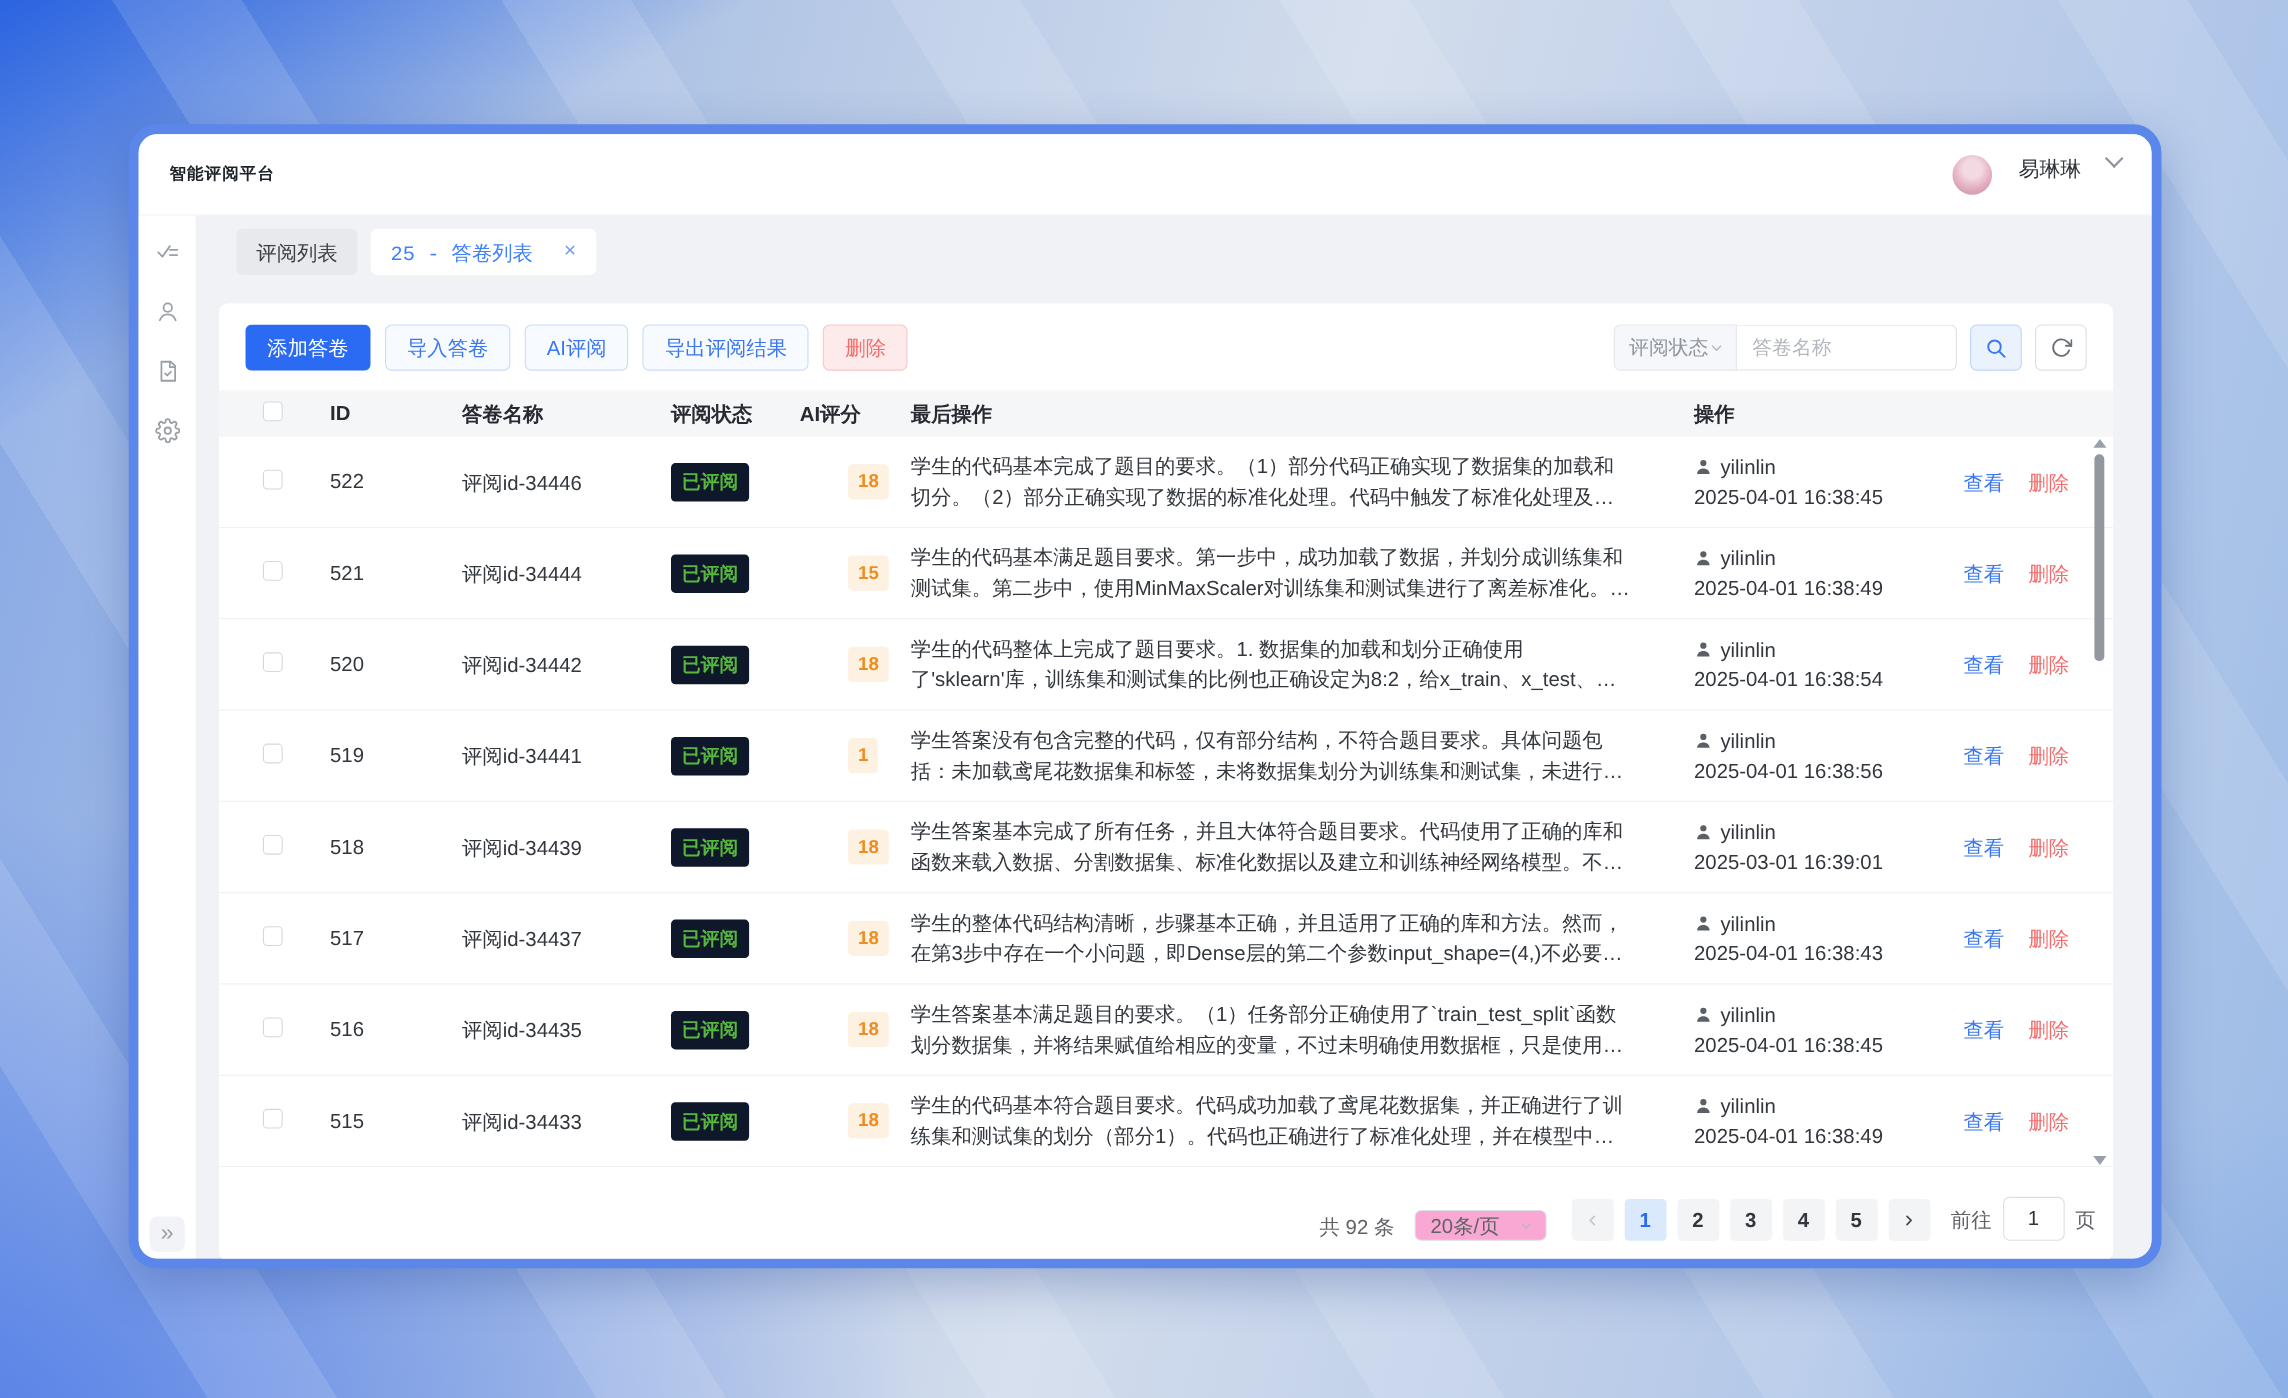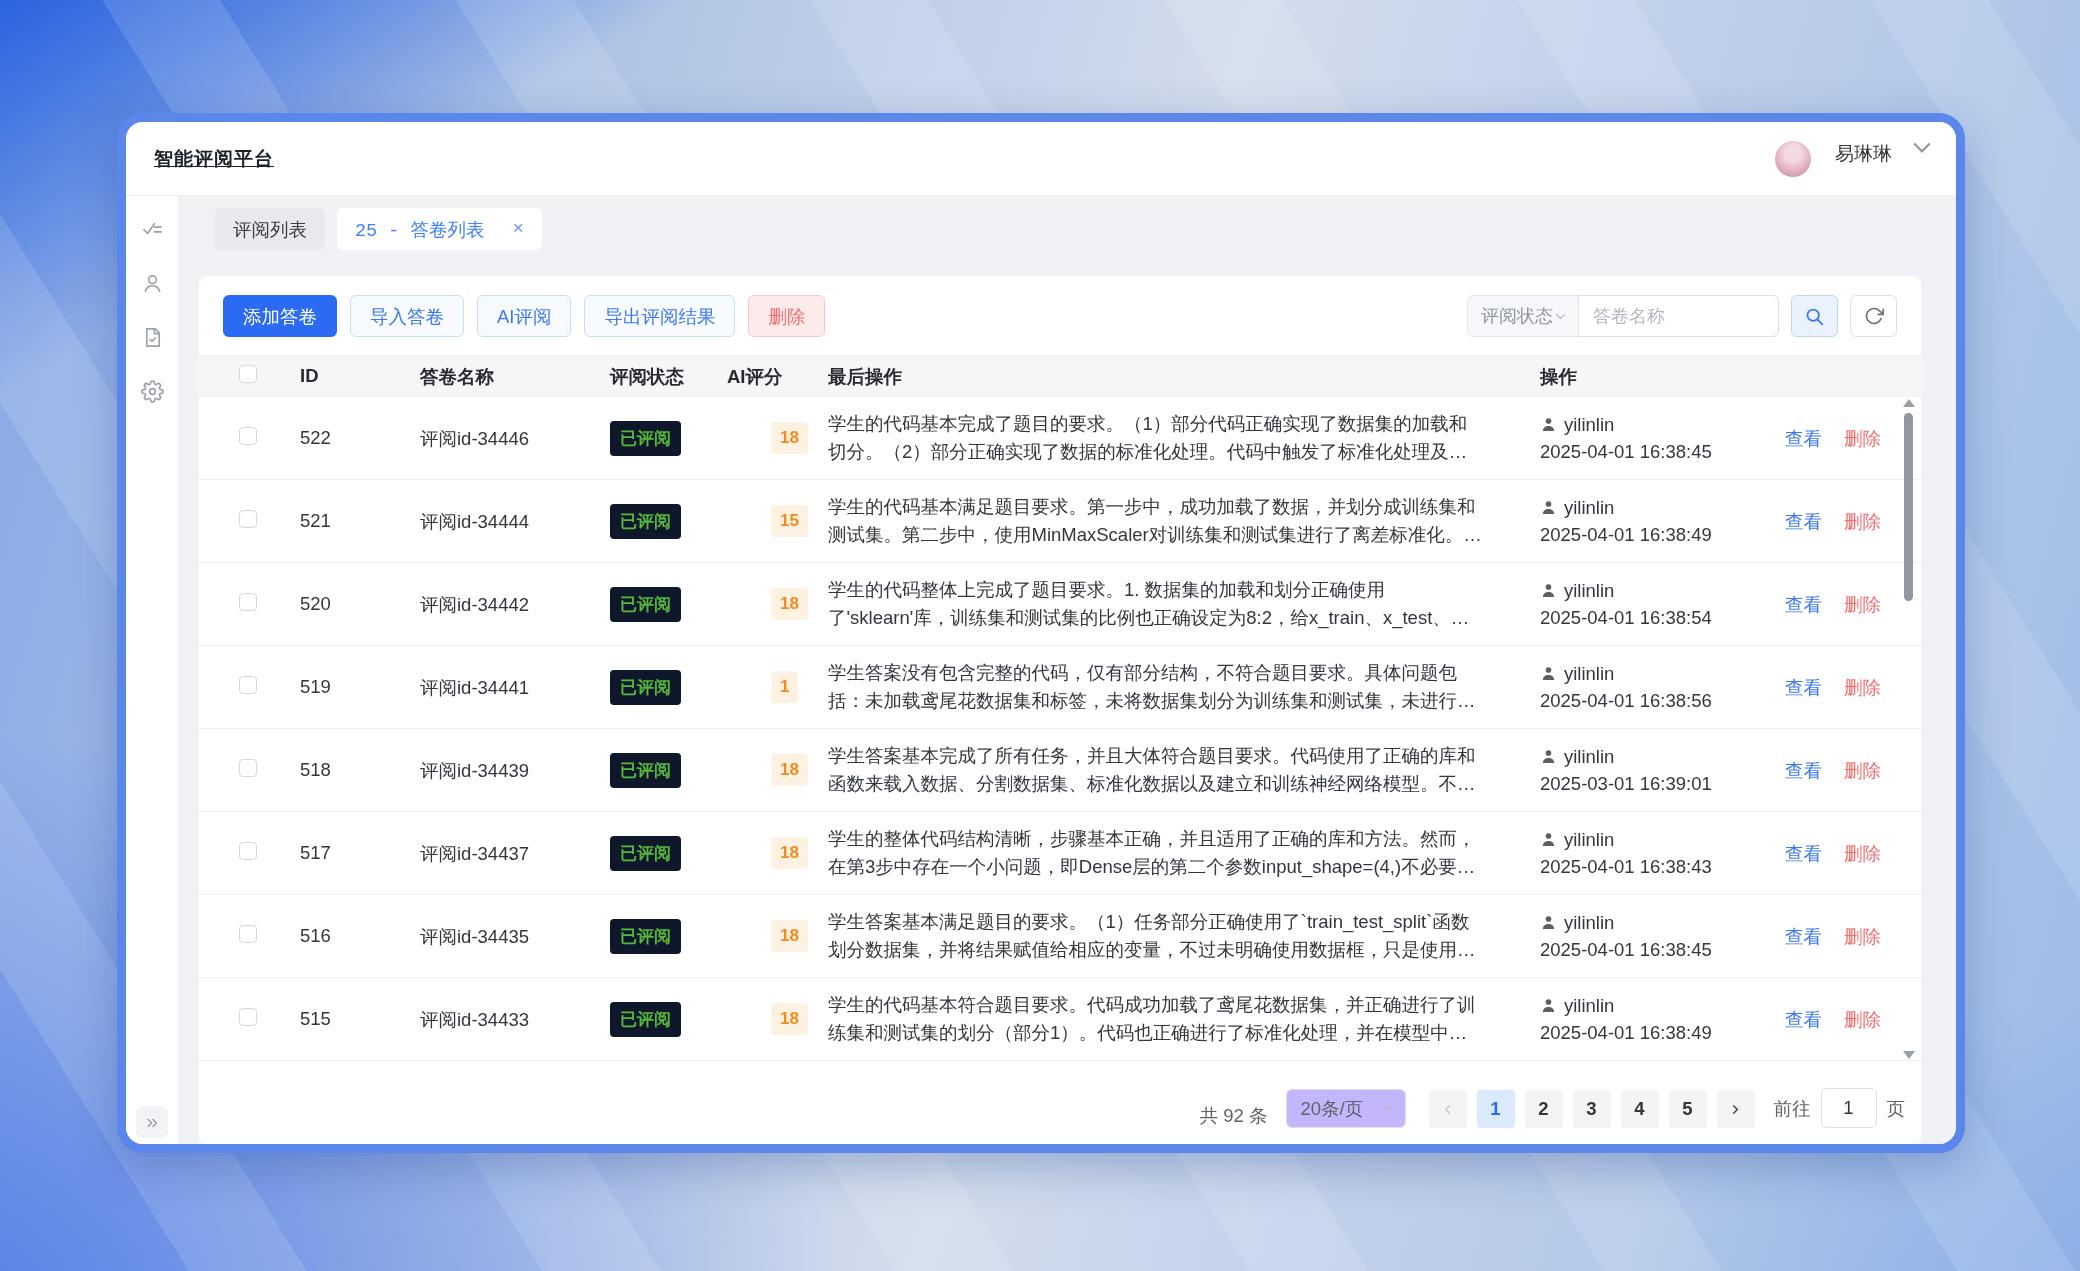--- a/index.html
+++ b/index.html
@@ -17,21 +17,21 @@
     background:repeating-linear-gradient(58deg, transparent 0 160px, rgba(255,255,255,.12) 160px 260px, transparent 260px 300px);
     pointer-events:none; }
 
   
   .window { position:absolute; left:117px; top:113px; width:1848px; height:1040px;
     border:9px solid #5c87ea; border-radius:26px; background:#fff; overflow:hidden;
     box-shadow:0 14px 44px rgba(28,60,140,.30); display:flex; flex-direction:column; }
 
   .app-header { height:74px; background:#fff; display:flex; align-items:center;
     padding:0 28px; flex:0 0 auto; border-bottom:1px solid #eef0f3; }
-  .app-title { font-size:19px; font-weight:bold; color:#1d2129; letter-spacing:1px;text-decoration:underline; }
+  .app-title { font-size:15px; font-weight:bold; color:#1d2129; letter-spacing:1px; }
   .user-area { margin-left:auto; display:flex; align-items:flex-start; gap:24px; cursor:pointer; }
   .avatar { width:36px; height:36px; border-radius:50%;
     background:radial-gradient(circle at 50% 35%, #f3d9e2 0 28%, #e4aebf 60%, #b98fa0 100%); }
   .user-name { font-size:19px; color:#32363d; }
   .chev { width:12px; height:12px; border-right:2px solid #8f959e; border-bottom:2px solid #8f959e;
     transform:rotate(45deg) translate(-2px,-2px); display:inline-block; }
 
   .win-body { flex:1; display:flex; background:#f0f2f5; min-height:0; }
 
   
@@ -108,22 +108,22 @@
     border-left:6px solid transparent; border-right:6px solid transparent; cursor:pointer; }
   .vs-up { top:2px; border-bottom:8px solid #9aa0a8; }
   .vs-down { bottom:2px; border-top:8px solid #9aa0a8; }
   .vs-thumb { position:absolute; left:2px; top:16px; width:9px; height:188px; border-radius:5px;
     background:#93979e; cursor:grab; }
 
   
   .pagination { display:flex; align-items:flex-end; justify-content:flex-end; margin-top:27px;
     padding-right:16px; font-size:18.5px; color:#606266; }
   .pg-total { margin-right:18px; }
-  .size-select { width:120px; height:39px; border:1px solid #dcdfe6; border-radius:6px;
-    background:#c4b5fd; display:flex; align-items:center; justify-content:space-between;
+  .size-select { width:120px; height:28px; border:1px solid #dcdfe6; border-radius:6px;
+    background:#f9a8d4; display:flex; align-items:center; justify-content:space-between;
     padding:0 10px 0 14px; margin-right:18px; cursor:pointer; color:#606266; }
   .pg-btn { min-width:38px; height:38px; border-radius:4px; background:#f3f4f6; color:#33373d;
     display:flex; align-items:center; justify-content:center; margin:0 5px; cursor:pointer;
     font-weight:bold; }
   .pg-btn.active { background:#dbe9fd; color:#2b6bf3; }
   .pg-btn svg { width:15px; height:15px; fill:none; stroke-width:2.4; stroke-linecap:round;
     stroke-linejoin:round; }
   .pg-prev svg { stroke:#c3c7cd; }
   .pg-next svg { stroke:#43474d; }
   .goto { display:flex; align-items:center; gap:10px; margin-left:14px; }

